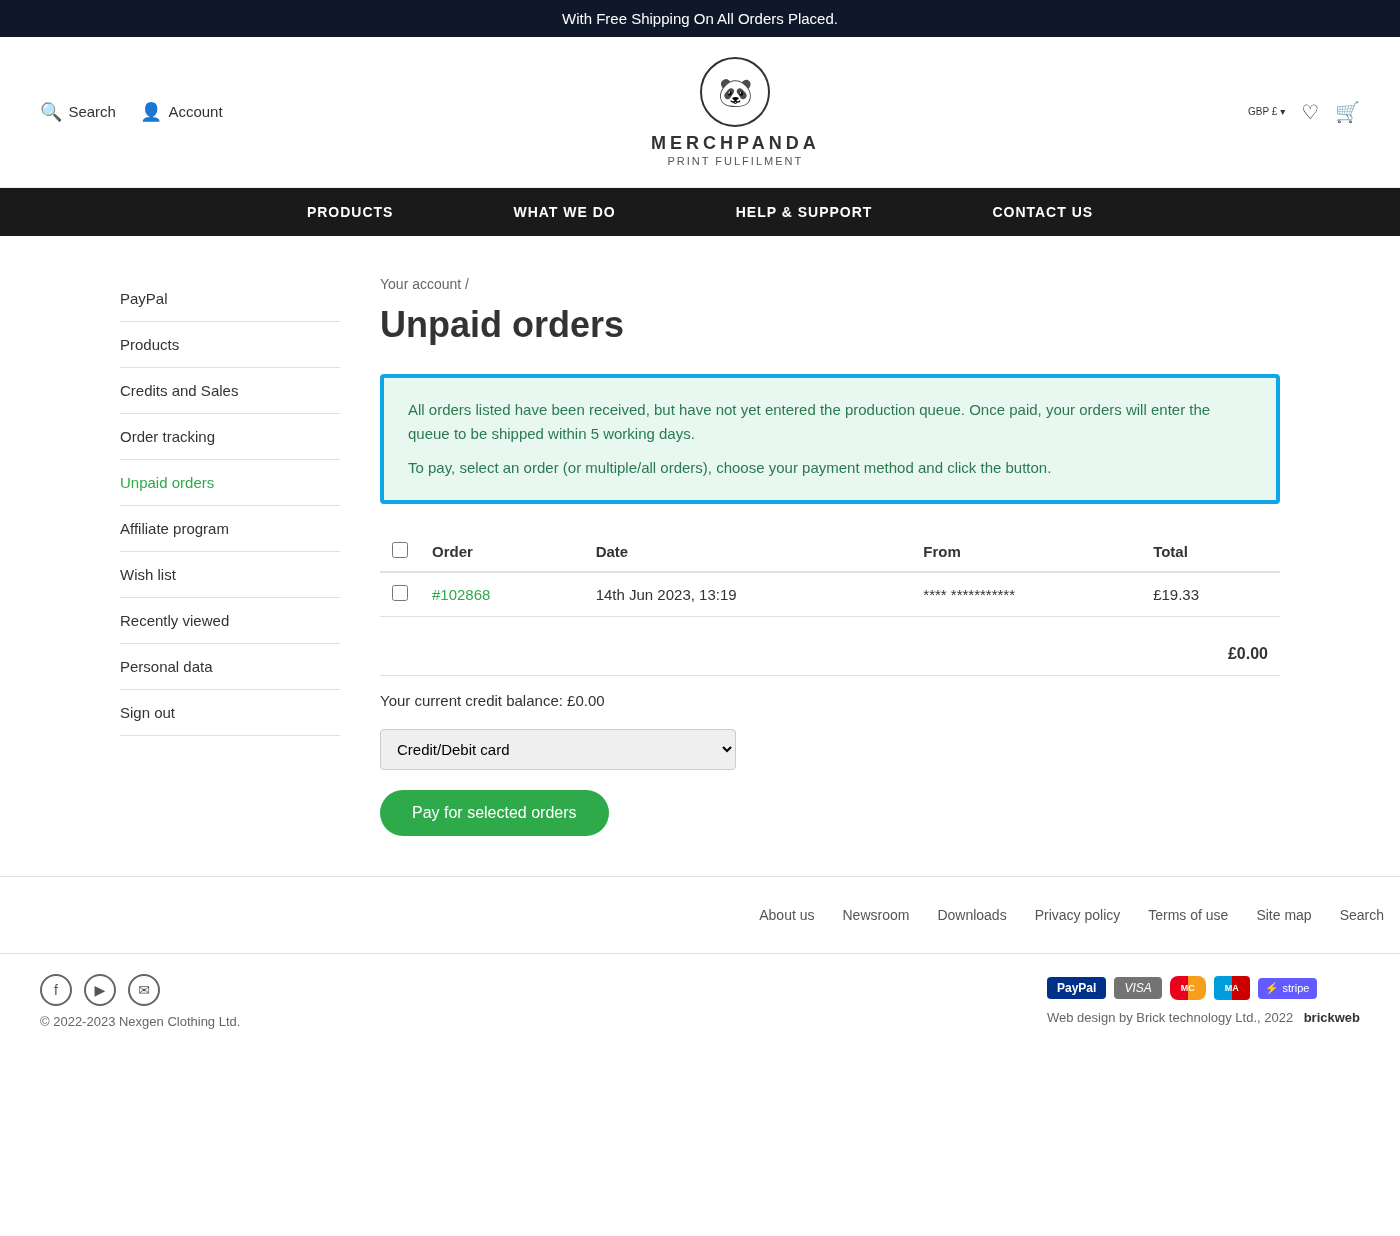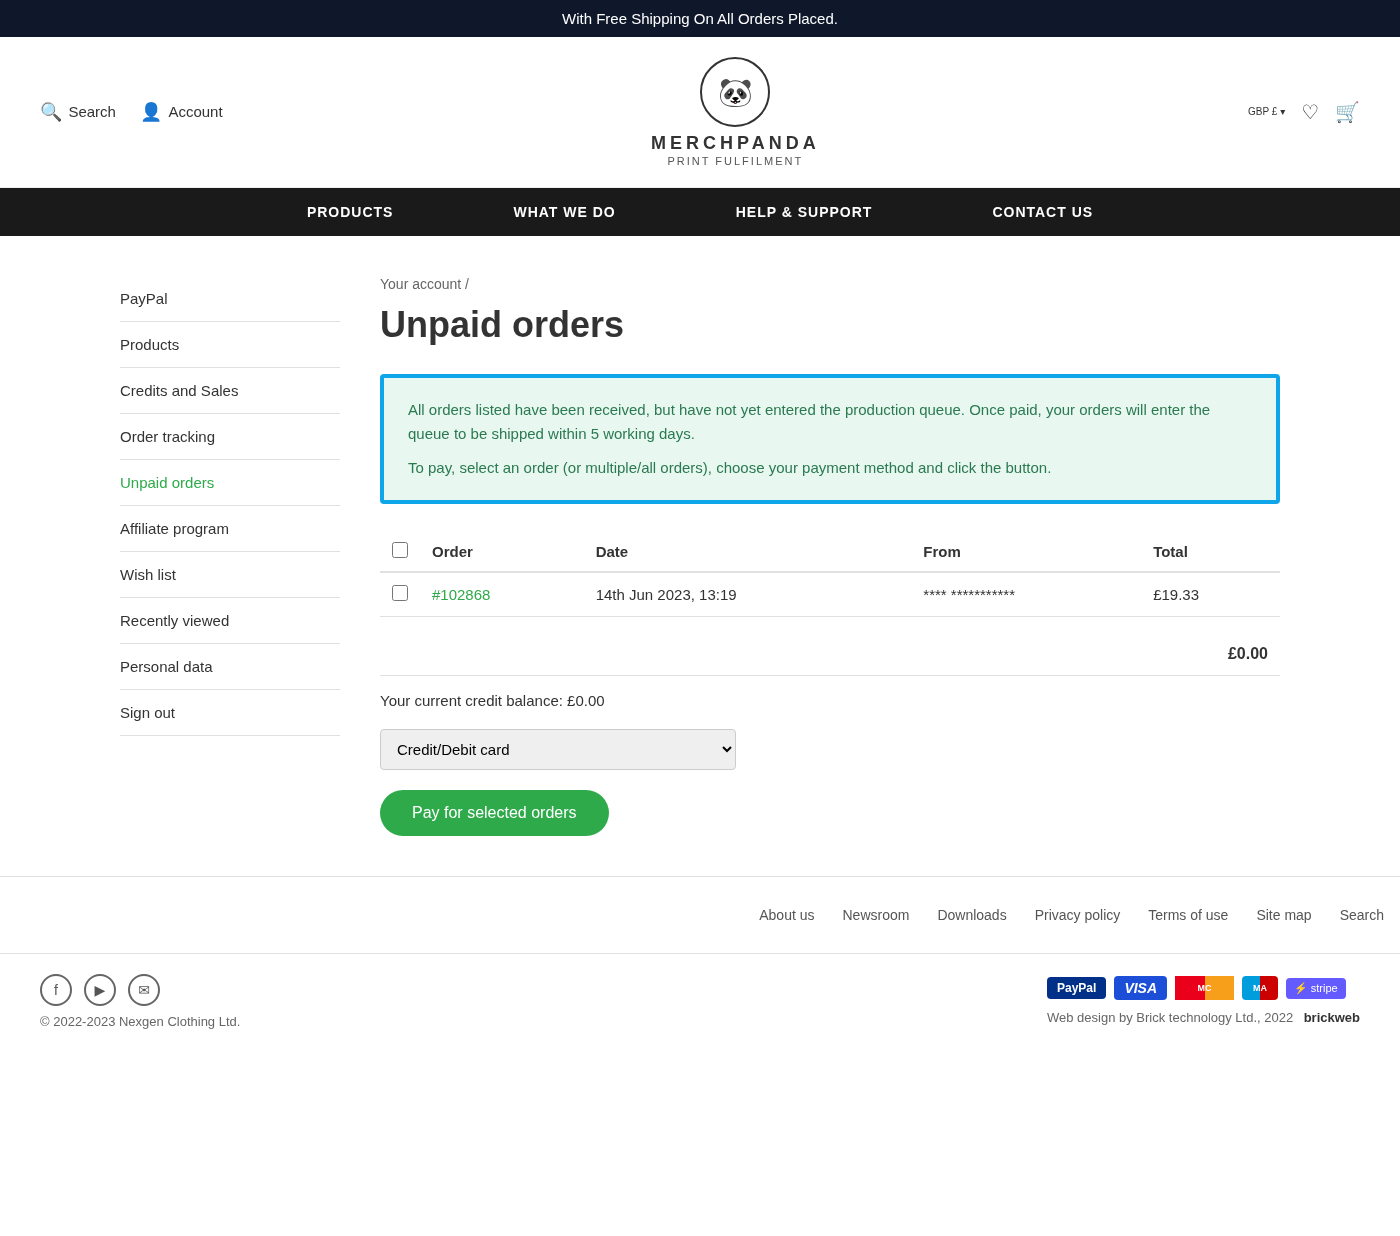--- a/index.html
+++ b/index.html
@@ -182,21 +182,21 @@
       cursor: pointer;
     }
     .footer-copyright { font-size: 13px; color: #666; margin-top: 8px; }
     .footer-right { display: flex; flex-direction: column; align-items: flex-start; gap: 8px; }
     .payment-icons { display: flex; gap: 8px; align-items: center; }
     .payment-badge {
       padding: 4px 10px; border-radius: 4px; font-size: 12px; font-weight: 700;
       display: inline-flex; align-items: center;
     }
     .paypal-badge { background: #003087; color: #fff; }
-    .visa-badge { background: #1d4ed8; color: #fff; font-style: italic; font-size: 14px; font-weight: 700; }
+    .visa-badge { background: #737373; color: #fff; font-style: italic; font-size: 12px; font-weight: 400; }
     .mc-badge { background: #eb001b; color: #fff; border-radius: 50%; width: 32px; height: 32px; display:flex; align-items:center; justify-content:center; font-size:11px; font-weight:700; }
     .maestro-badge { background: #009DDC; color: #fff; border-radius: 50%; width: 32px; height: 32px; display:flex; align-items:center; justify-content:center; font-size:11px; font-weight:700; }
     .stripe-badge { background: #635bff; color: #fff; padding: 4px 8px; border-radius: 4px; font-size: 11px; }
     .brickweb-text { font-size: 13px; color: #666; }
 
     .footer-web-design { font-size: 13px; color: #666; }
   </style>
 </head>
 <body>
 
@@ -352,21 +352,21 @@
       <a class="social-icon" href="#">f</a>
       <a class="social-icon" href="#">▶</a>
       <a class="social-icon" href="#">✉</a>
     </div>
     <div class="footer-copyright">© 2022-2023 Nexgen Clothing Ltd.</div>
   </div>
   <div class="footer-right">
     <div class="payment-icons">
       <span class="payment-badge paypal-badge">PayPal</span>
       <span class="payment-badge visa-badge">VISA</span>
-      <span class="mc-badge" style="background:linear-gradient(90deg,#eb001b 50%,#f79e1b 50%); color:#fff; font-size:9px; font-weight:700; width:59px; height:24px; border-radius:0; display:inline-flex; align-items:center; justify-content:center;">MC</span>
+      <span class="mc-badge" style="background:linear-gradient(90deg,#eb001b 50%,#f79e1b 50%); color:#fff; font-size:9px; font-weight:700; width:36px; height:24px; border-radius:8px; display:inline-flex; align-items:center; justify-content:center;">MC</span>
       <span class="maestro-badge" style="background:linear-gradient(90deg,#009DDC 50%,#CC0000 50%); color:#fff; font-size:9px; font-weight:700; width:36px; height:24px; border-radius:4px; display:inline-flex; align-items:center; justify-content:center;">MA</span>
       <span class="stripe-badge" style="background:#635bff; color:#fff; padding:4px 8px; border-radius:4px; font-size:11px;">⚡ stripe</span>
     </div>
     <div>
       <span class="footer-web-design">Web design by Brick technology Ltd., 2022</span>
       <span class="brickweb-text" style="margin-left:6px; font-weight:700; color:#333;">brickweb</span>
     </div>
   </div>
 </div>
 

